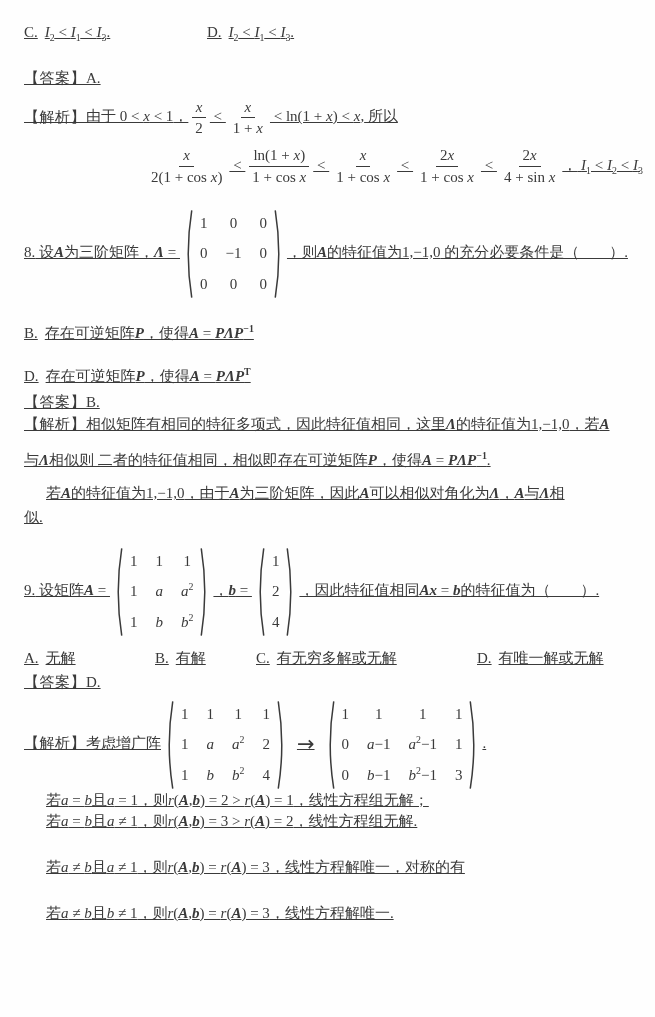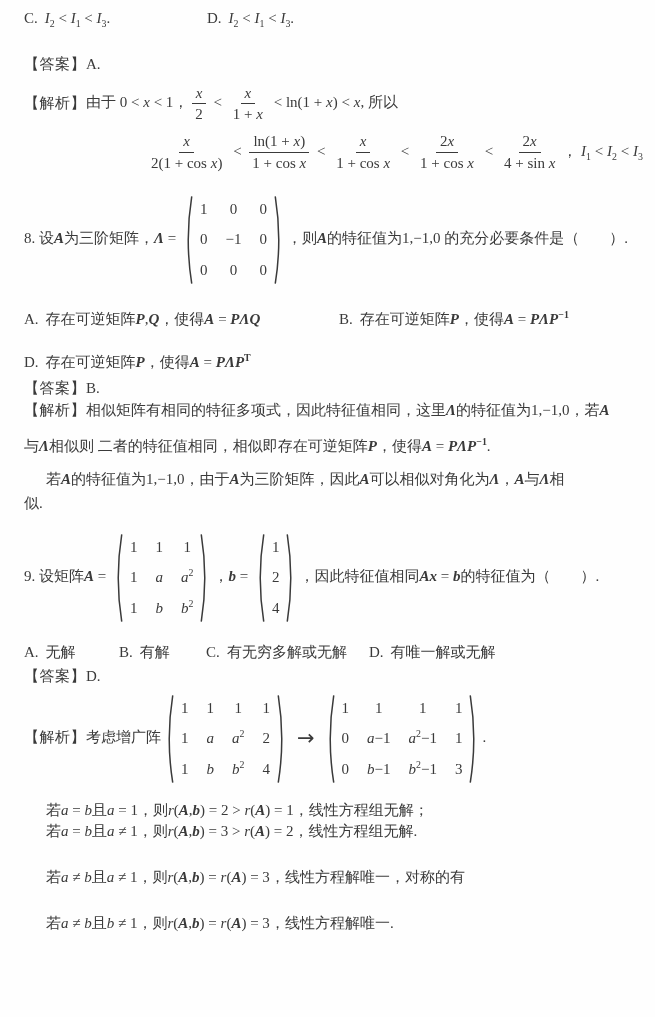--- a/index.html
+++ b/index.html
@@ -4,21 +4,21 @@
 <style>
   * { margin:0; padding:0; box-sizing:border-box; }
   html,body { width:655px; height:1017px; }
   body {
     background:#ffffff;
     color:#3a3a3a;
     font-family:"Liberation Serif","DejaVu Serif",serif;
     font-size:15px;
     overflow:hidden;
   }
-  .page { width:655px; height:1017px; padding:4px 14px 0 24px; background:#fefefe; overflow:hidden; }
+  .page { width:655px; height:1017px; padding:18px 14px 0 24px; background:#fefefe; overflow:hidden;text-decoration:underline; }
 
   .line { line-height:1.45; white-space:nowrap; }
   .tag { letter-spacing:0.5px; }
   .opt-label { margin-right:7px; }
 
   
   .sg-cn {}
   .sg-rm {}
   .sg-it { font-style:italic; }
   .sg-bi { font-style:italic; font-weight:700; }
@@ -36,40 +36,40 @@
   .mat svg { width:9px; align-self:stretch; height:auto; }
   .mat .grid { display:grid; gap:12px 18px; padding:5px 7px; align-items:center; justify-items:center; line-height:1.1; }
 
   
   .two-col { display:flex; white-space:nowrap; }
   .two-col .col-a { width:315px; flex:0 0 auto; }
   .q7-opts .col-a { width:183px; }
   .display-eq { display:block; text-align:center; padding-left:120px; white-space:nowrap; }
   .indent { padding-left:22px; }
   .opts4 { display:flex; white-space:nowrap; }
-  .opts4 .o1 { width:95px; } .opts4 .o2 { width:65px; } .opts4 .o3 { width:185px;text-align:center; }
+  .opts4 .o1 { width:95px; } .opts4 .o2 { width:65px; } .opts4 .o3 { width:185px; }
 
   
   .m-q7opts   { margin-top:4px; }
   .m-q7ans    { margin-top:24px; }
   .m-q7ana    { margin-top:8px; }
   .m-q7disp   { margin-top:8px; }
   .m-q8stem   { margin-top:22px; }
   .m-q8ab     { margin-top:24px; }
   .m-q8cd     { margin-top:22px; }
   .m-q8ans    { margin-top:4px; }
   .m-q8l1     { }
   .m-q8l2     { margin-top:14px; }
   .m-q8l3     { margin-top:12px; }
   .m-q8l4     { margin-top:2px; }
   .m-q9stem   { margin-top:18px; }
-  .m-q9opts   { margin-top:20px; }
+  .m-q9opts   { margin-top:12px;gap:36px; }
   .m-q9ans    { margin-top:4px; }
   .m-q9mat    { margin-top:6px; }
-  .m-case1    { margin-top:16px; }
+  .m-case1    { }
   .m-case2    { }
   .m-case3    { margin-top:24px; }
   .m-case4    { margin-top:24px; }
 </style>
 </head>
 <body>
 
 <div class="page">
 
   <div class="two-col q7-opts m-q7opts">
@@ -130,23 +130,20 @@
             <span class="cell"><span class="sg-rm">0</span></span>
             <span class="cell"><span class="sg-rm">0</span></span>
           </span>
           <svg viewBox="0 0 10 100" preserveAspectRatio="none">
             <path d="M1.4,1.5 Q9.2,50 1.4,98.5" fill="none" stroke="currentColor" stroke-width="1.5" vector-effect="non-scaling-stroke"></path>
           </svg>
         </span><span class="sg-cn">，则</span><span class="sg-bi">A</span><span class="sg-cn">的特征值为</span><span class="sg-rm">1,−1,0</span><span class="sg-cn"> 的充分必要条件是（　　）.</span></span>
   </div>
 
   <div class="two-col m-q8ab">
-    <div class="col-a line">
-      <span class="opt-label">A.</span><span><span class="sg-cn">存在可逆矩阵</span><span class="sg-bi">P</span><span class="sg-rm">,</span><span class="sg-bi">Q</span><span class="sg-cn">，使得</span><span class="sg-bi">A</span><span class="sg-rm"> = </span><span class="sg-bi">PΛQ</span></span>
-    </div>
     <div class="line">
       <span class="opt-label">B.</span><span><span class="sg-cn">存在可逆矩阵</span><span class="sg-bi">P</span><span class="sg-cn">，使得</span><span class="sg-bi">A</span><span class="sg-rm"> = </span><span class="sg-bi">PΛP</span><sup class="sg-bsup">−1</sup></span>
     </div>
   </div>
 
   <div class="two-col m-q8cd">
     <div class="line">
       <span class="opt-label">D.</span><span><span class="sg-cn">存在可逆矩阵</span><span class="sg-bi">P</span><span class="sg-cn">，使得</span><span class="sg-bi">A</span><span class="sg-rm"> = </span><span class="sg-bi">PΛP</span><sup class="sg-bsup">T</sup></span>
     </div>
   </div>

